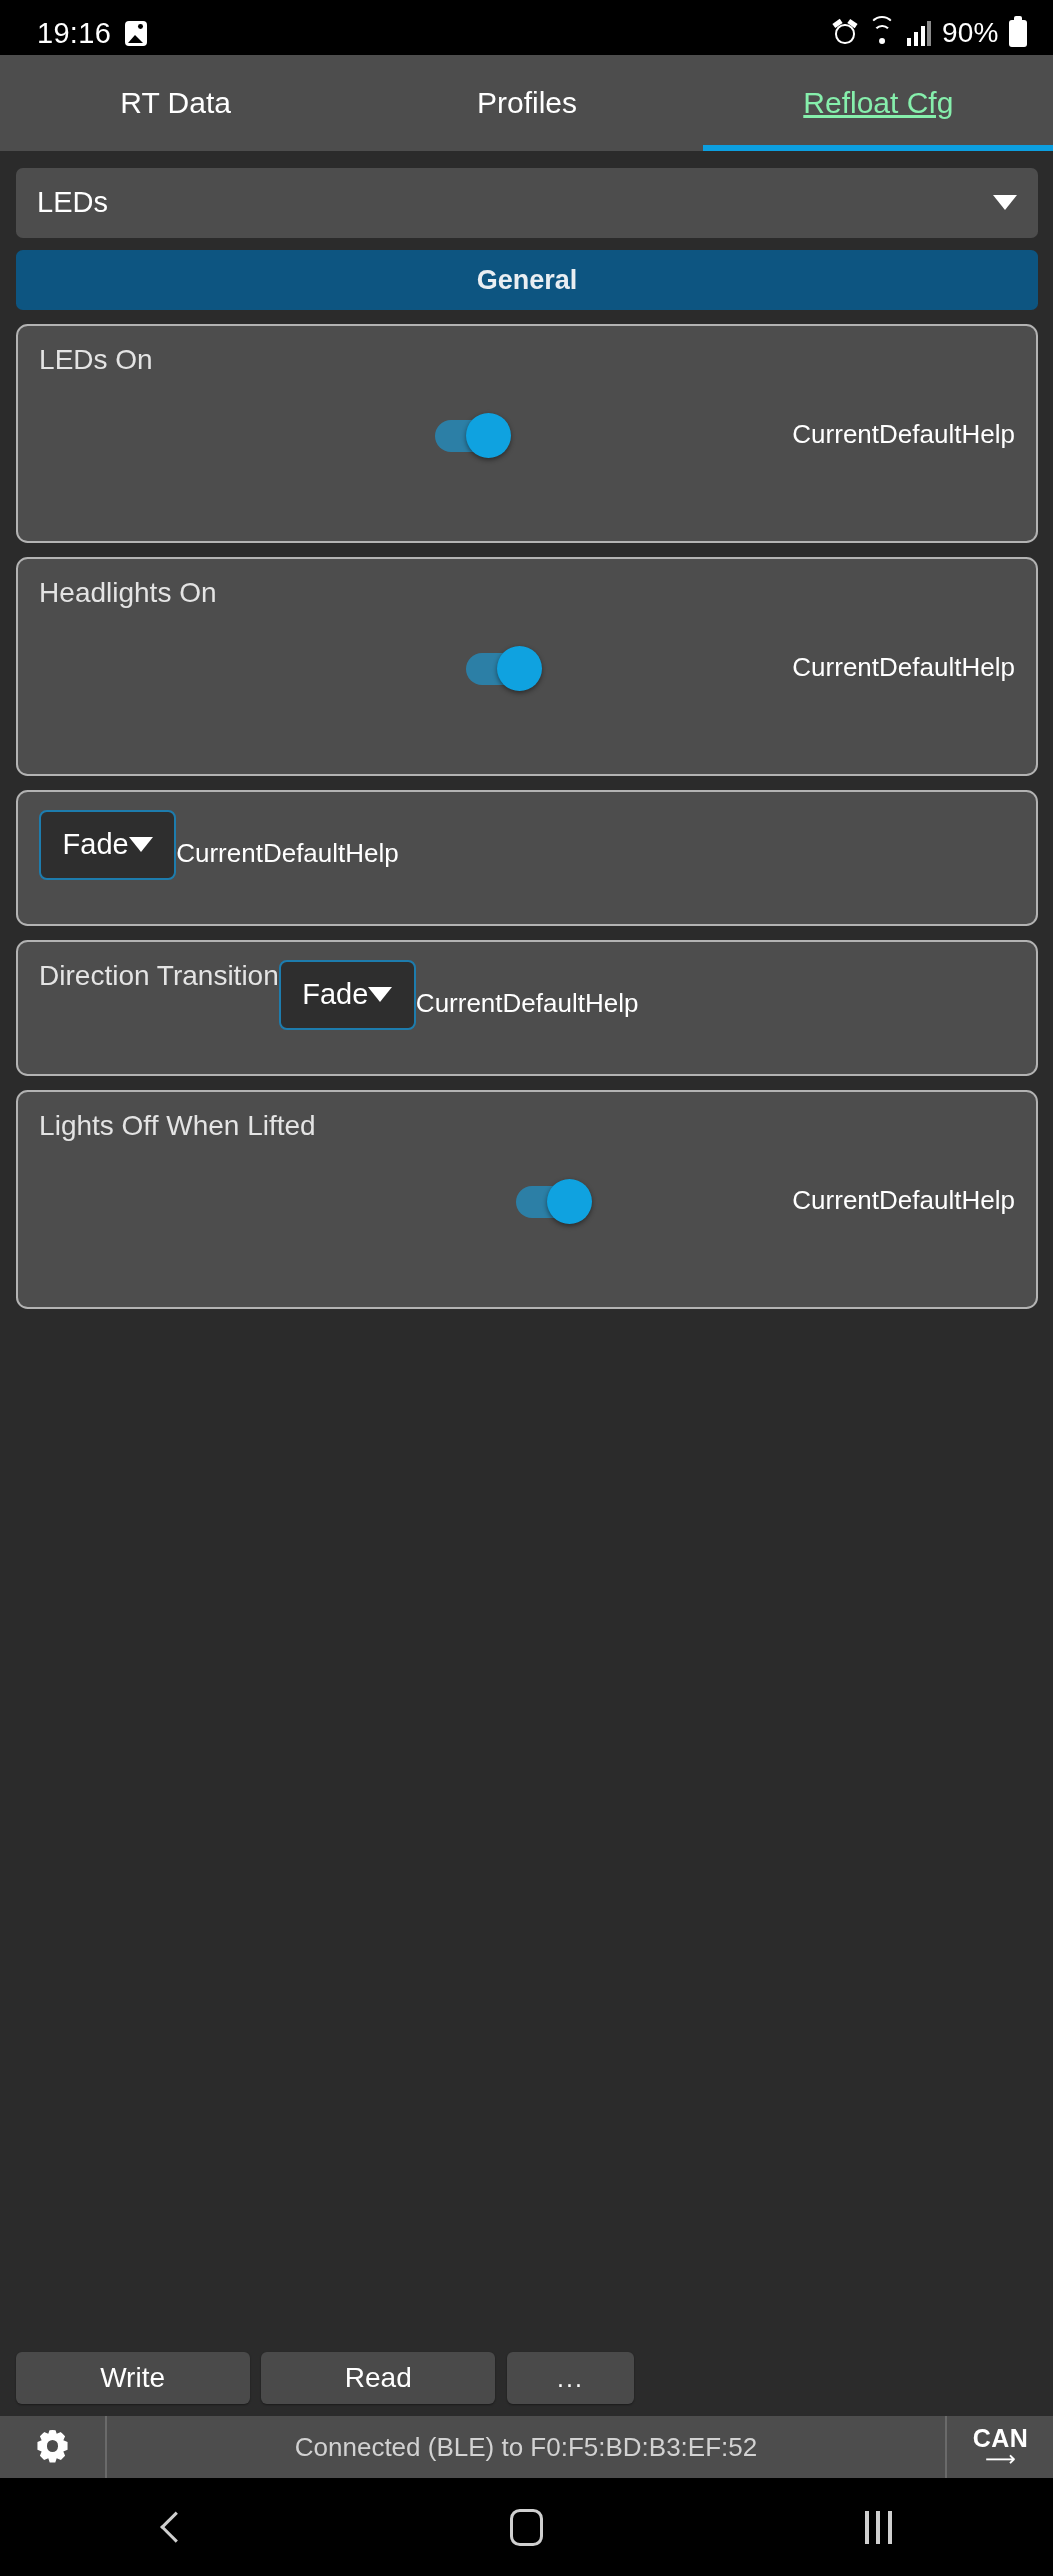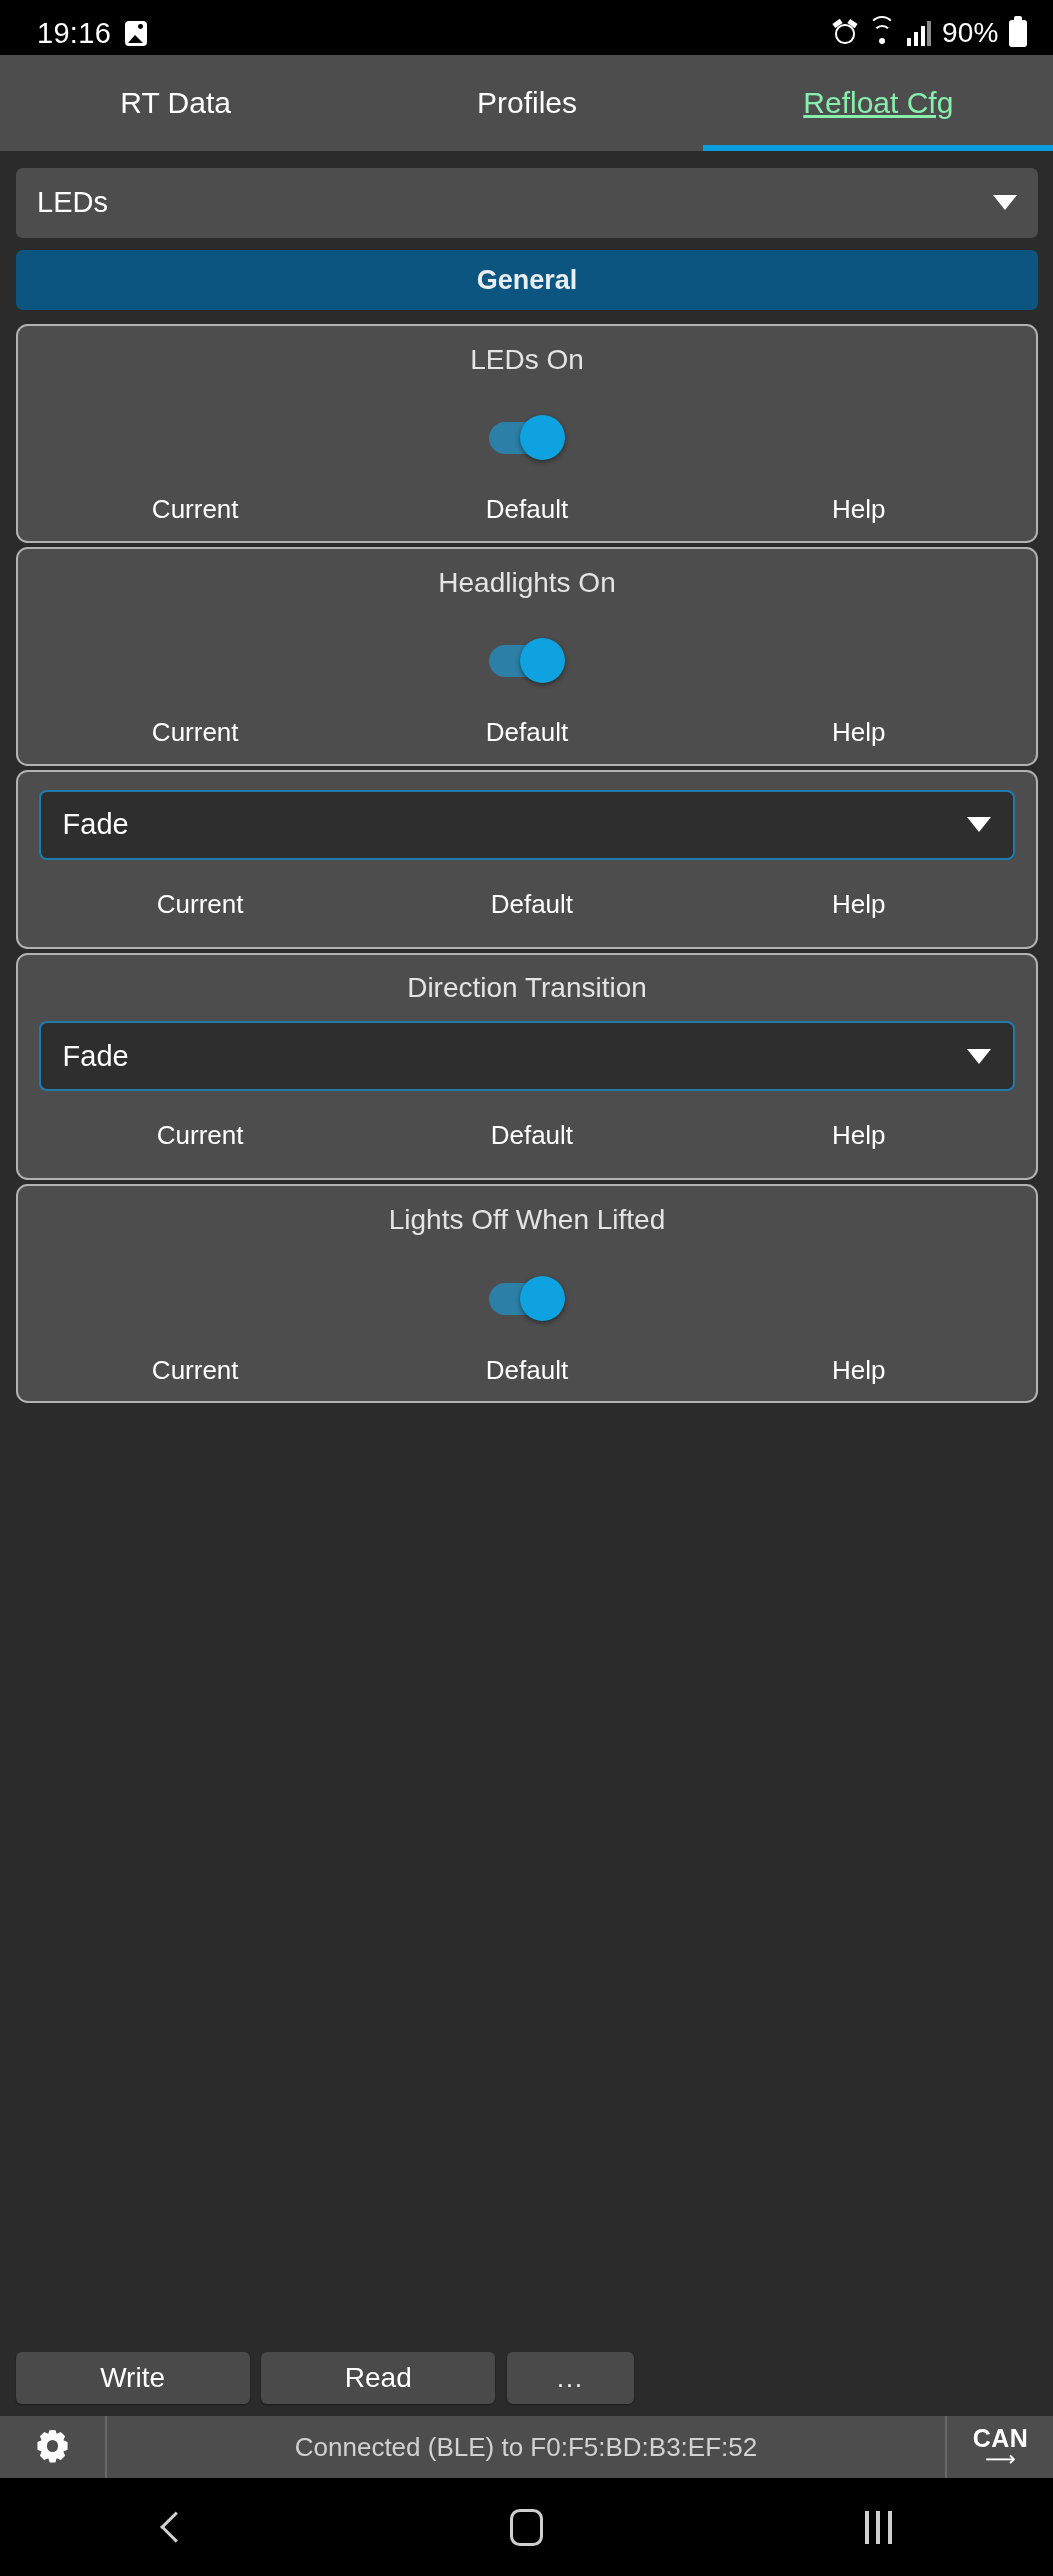--- a/index.html
+++ b/index.html
@@ -78,22 +78,22 @@
   .caret { width:0; height:0; border-left:12.7px solid transparent; border-right:12.7px solid transparent; border-top:15.6px solid #fff; }
 
   .section-header {
     height:60px; background:#0d5581; border-radius:6.8px;
     display:flex; align-items:center; justify-content:center;
     color:#e9eef2; font-size:27px; font-weight:bold; margin-bottom:13.7px;
   }
 
   .card {
     border:2px solid #b3b3b3; border-radius:11.7px; background:#4d4d4d;
-    margin-bottom:4px; padding:17.6px 21.5px 15.6px 21.5px;
-    display:flex; flex-direction:column;
+    margin-bottom:14px; padding:17.6px 21.5px 15.6px 21.5px;
+    display:flex; 
   }
   .card-title { text-align:center; color:#e4e4e4; font-size:28px; margin-bottom:3.9px; }
 
   .toggle-card { height:219px; justify-content:space-between; }
   .toggle-wrap { display:flex; justify-content:center; align-items:center; flex:1; }
   .switch { position:relative; width:76px; height:45px; }
   .switch .track {
     position:absolute; left:0; top:7.8px; width:60px; height:32px;
     background:#2c7fa6; border-radius:16.6px;
   }

